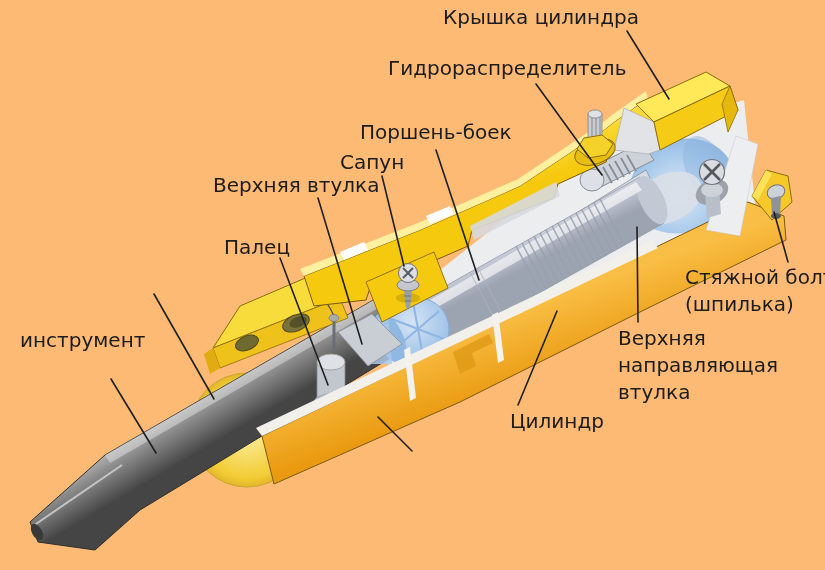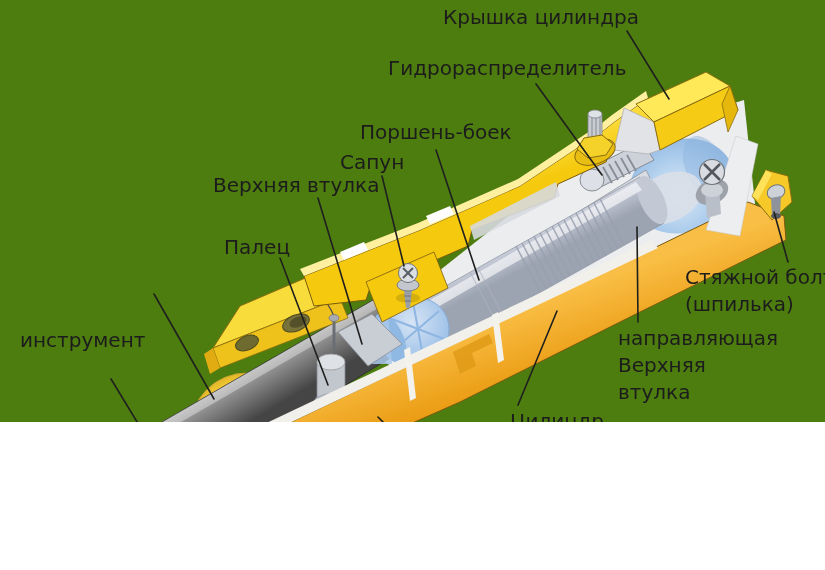--- a/index.html
+++ b/index.html
@@ -1,19 +1,19 @@
 <!DOCTYPE html>
 <html><head>
 <meta charset="utf-8">
 <style>
   html,body{margin:0;padding:0;background:#ffffff;}
   .stage{
     position:relative;
-    width:825px;height:422px;
-    background:#4d7c0f;
+    width:825px;height:570px;
+    background:#fdba74;
     overflow:hidden;
     font-family:"DejaVu Sans","Liberation Sans",sans-serif;
   }
   .stage svg{position:absolute;left:0;top:0;}
   .lbl{
     position:absolute;
     font-size:20px;line-height:27px;
     color:#1c1c1c;
     white-space:nowrap;
     letter-spacing:0px;
@@ -262,21 +262,21 @@
   <span>Палец</span>
 </div>
 <div class="lbl" style="left:20px;top:327px">
   <span>инструмент</span>
 </div>
 <div class="lbl" style="left:685px;top:264px">
   <span>Стяжной болт</span>
   <span>(шпилька)</span>
 </div>
 <div class="lbl" style="left:618px;top:325px">
+  <span>Верхняя</span>
   <span>направляющая</span>
-  <span>Верхняя</span>
   <span>втулка</span>
 </div>
 <div class="lbl" style="left:510px;top:408px">
   <span>Цилиндр</span>
 </div>
 
 </div>
 
 </body></html>

